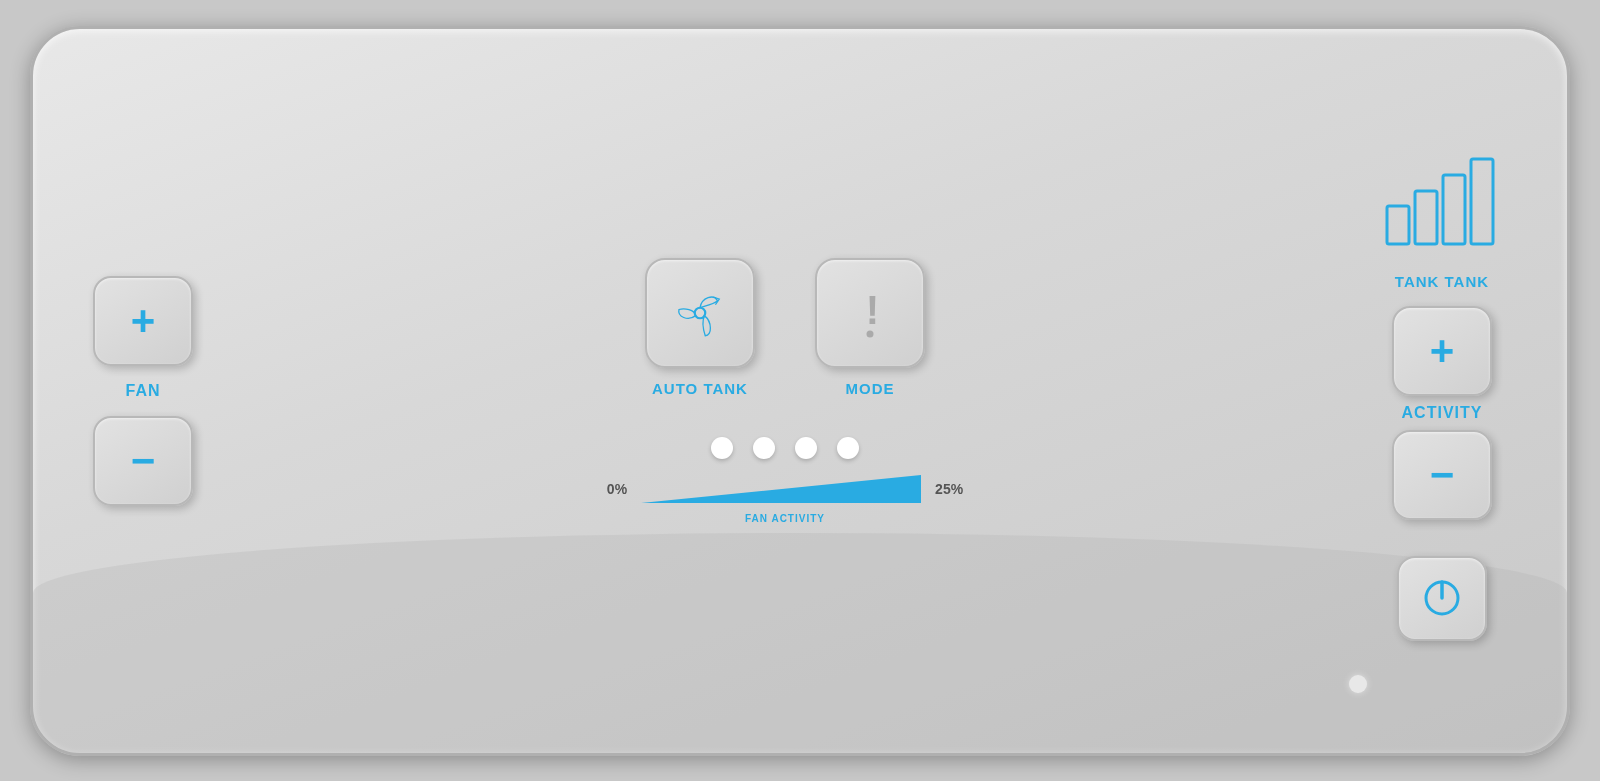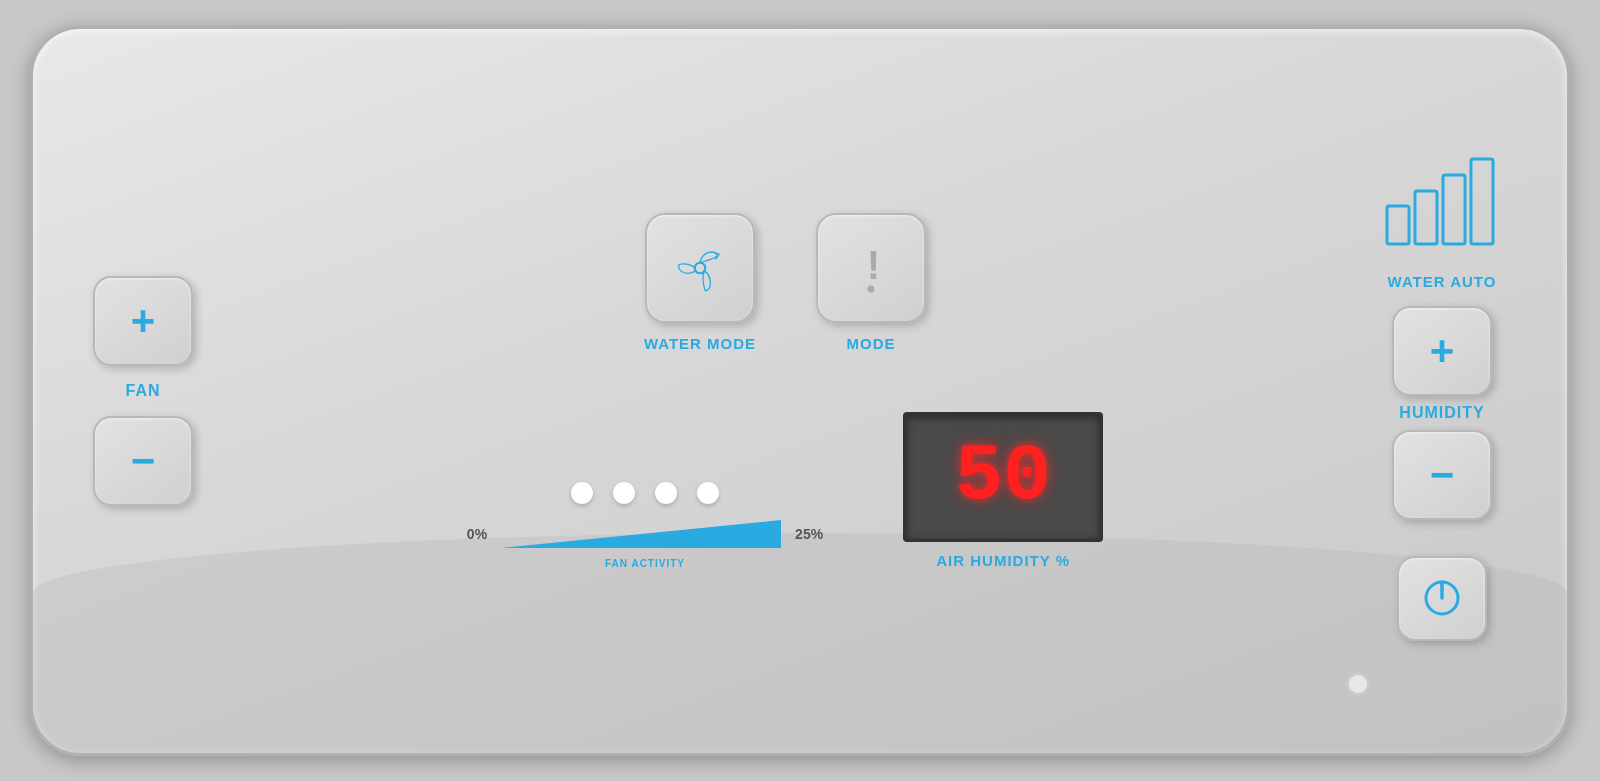--- a/index.html
+++ b/index.html
@@ -317,21 +317,21 @@
 
             <path d="M40 34 C42 22, 56 18, 60 26 C56 30, 46 32, 40 34Z" stroke="#29abe2" stroke-width="1.5" fill="none"></path>
 
             <path d="M45 43 C54 50, 54 66, 46 66 C44 60, 42 50, 45 43Z" stroke="#29abe2" stroke-width="1.5" fill="none"></path>
 
             <path d="M35 43 C26 50, 14 44, 16 36 C22 34, 34 36, 35 43Z" stroke="#29abe2" stroke-width="1.5" fill="none"></path>
 
             <path d="M56 22 L62 24 L58 30" stroke="#29abe2" stroke-width="1.5" fill="none" stroke-linecap="round"></path>
           </svg>
         </div>
-        <div class="indicator-label">WATER MODE</div>
+        <div class="indicator-label">AUTO TANK</div>
       </div>
 
       <div class="indicator">
         <div class="indicator-icon">
           <svg viewBox="0 0 80 80" fill="none" xmlns="http://www.w3.org/2000/svg">
             <text x="35" y="52" font-size="46" font-weight="bold" fill="#aaaaaa" font-family="Arial">!</text>
             <circle cx="40" cy="64" r="4" fill="#aaaaaa"></circle>
           </svg>
         </div>
         <div class="indicator-label">MODE</div>
@@ -348,50 +348,44 @@
           <div class="fan-dot"></div>
         </div>
         <div class="fan-bar-container">
           <span class="fan-bar-label">0%</span>
           <div class="fan-bar-triangle"></div>
           <span class="fan-bar-label">25%</span>
         </div>
         <div class="fan-activity-label">FAN ACTIVITY</div>
       </div>
 
-      <div class="humidity-section">
-        <div class="humidity-display">
-          <span class="humidity-value">50</span>
-        </div>
-        <div class="humidity-label">AIR HUMIDITY %</div>
-      </div>
     </div>
   </div>
 
   <div class="right-section">
 
     <div class="water-tank-section">
       <div class="water-tank-icon">
 
         <svg viewBox="0 0 130 100" fill="none" xmlns="http://www.w3.org/2000/svg">
 
           <rect x="10" y="55" width="22" height="38" rx="2" stroke="#29abe2" stroke-width="3" fill="none"></rect>
           <rect x="38" y="40" width="22" height="53" rx="2" stroke="#29abe2" stroke-width="3" fill="none"></rect>
           <rect x="66" y="24" width="22" height="69" rx="2" stroke="#29abe2" stroke-width="3" fill="none"></rect>
           <rect x="94" y="8" width="22" height="85" rx="2" stroke="#29abe2" stroke-width="3" fill="none"></rect>
         </svg>
       </div>
-      <div class="indicator-label">WATER AUTO</div>
+      <div class="indicator-label">TANK TANK</div>
     </div>
 
     <div class="right-controls">
       <div class="control-btn">
         <span>+</span>
       </div>
-      <div class="btn-label">HUMIDITY</div>
+      <div class="btn-label">ACTIVITY</div>
       <div class="control-btn">
         <span>−</span>
       </div>
     </div>
 
     <div class="power-btn">
       <svg viewBox="0 0 46 46" fill="none" xmlns="http://www.w3.org/2000/svg">
         <circle cx="23" cy="23" r="16" stroke="#29abe2" stroke-width="3" fill="none"></circle>
         <line x1="23" y1="7" x2="23" y2="23" stroke="#29abe2" stroke-width="3.5" stroke-linecap="round"></line>
       </svg>

